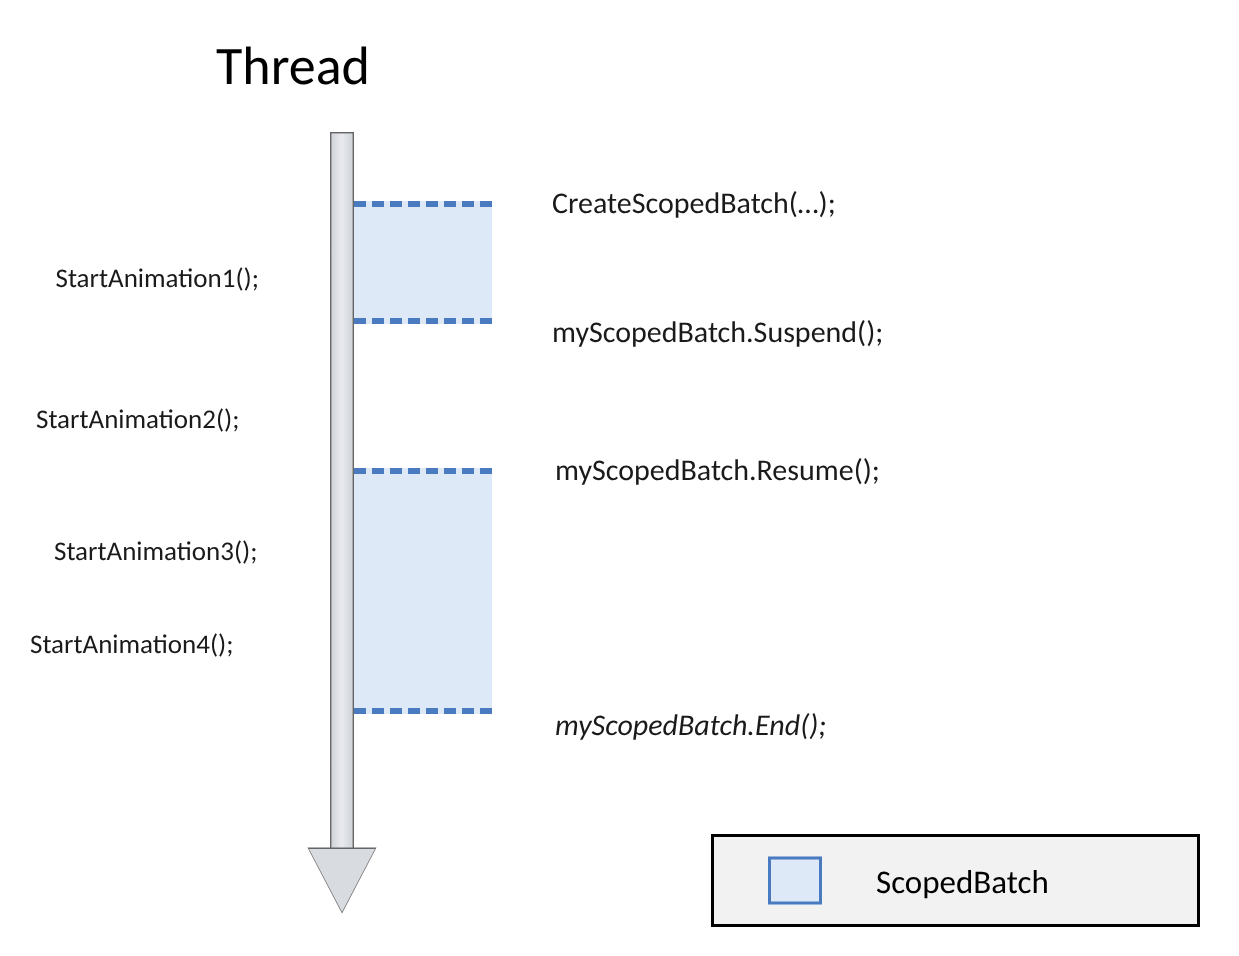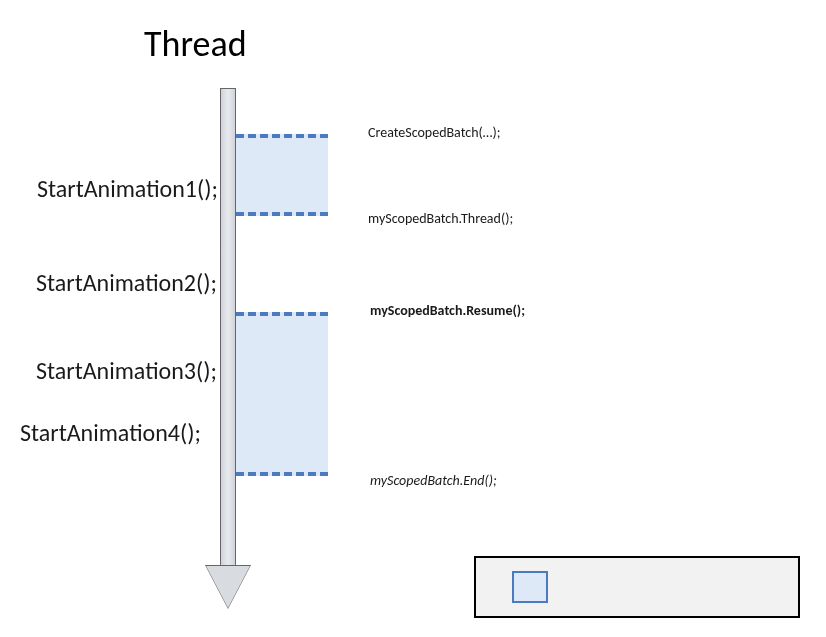--- a/index.html
+++ b/index.html
@@ -52,26 +52,26 @@
       position: absolute;
       left: 224px;
       background: #dde9f6;
       border-top: 4px dashed #4a7abf;
       border-bottom: 4px dashed #4a7abf;
     }
     .batch-region-1 { top: 122px; width: 92px; height: 82px; }
     .batch-region-2 { top: 300px; width: 92px; height: 164px; }
     .left-label {
       position: absolute;
-      font-size: 24px;
+      font-size: 18px;
       color: #1a1a1a;
     }
     .right-label {
       position: absolute;
-      font-size: 14px;
+      font-size: 20px;
       color: #1a1a1a;
     }
     .legend-box {
       position: absolute;
       left: 462px;
       top: 544px;
       width: 326px;
       height: 62px;
       background: #f2f2f2;
       border: 2px solid #000;
@@ -97,24 +97,25 @@
 <div class="title">Thread</div>
 
 <div class="arrow-shaft"></div>
 <div class="arrow-head-border"></div>
 <div class="arrow-head"></div>
 
 <div class="batch-region batch-region-1"></div>
 <div class="batch-region batch-region-2"></div>
 
 <div class="left-label" style="top:162px; left:25px;">StartAnimation1();</div>
-<div class="left-label" style="top:256px; left:24px;">StartAnimation2();</div>
+<div class="left-label" style="top:256px; left:12px;">StartAnimation2();</div>
 <div class="left-label" style="top:344px; left:24px;text-align:center;">StartAnimation3();</div>
 <div class="left-label" style="top:406px; left:8px;">StartAnimation4();</div>
 
 <div class="right-label" style="top:112px; left:356px;">CreateScopedBatch(…);</div>
-<div class="right-label" style="top:198px; left:356px;">myScopedBatch.Thread();</div>
-<div class="right-label" style="top:290px; left:358px;font-weight:bold;">myScopedBatch.Resume();</div>
+<div class="right-label" style="top:198px; left:356px;">myScopedBatch.Suspend();</div>
+<div class="right-label" style="top:290px; left:358px;">myScopedBatch.Resume();</div>
 <div class="right-label" style="top:460px; left:358px;font-style:italic;">myScopedBatch.End();</div>
 
 <div class="legend-box">
   <div class="legend-swatch"></div>
+  <div class="legend-text">ScopedBatch</div>
 </div>
 
 </body></html>

